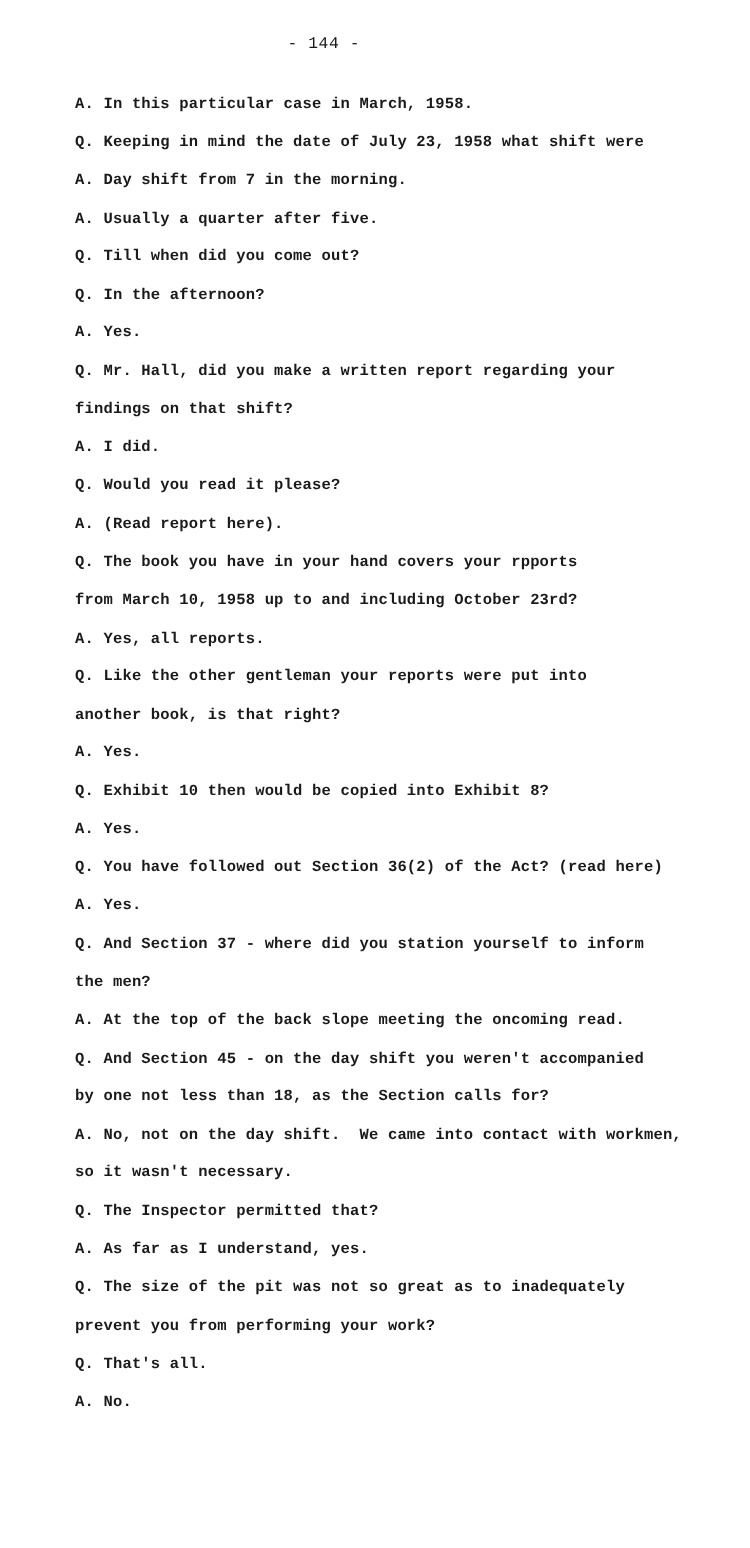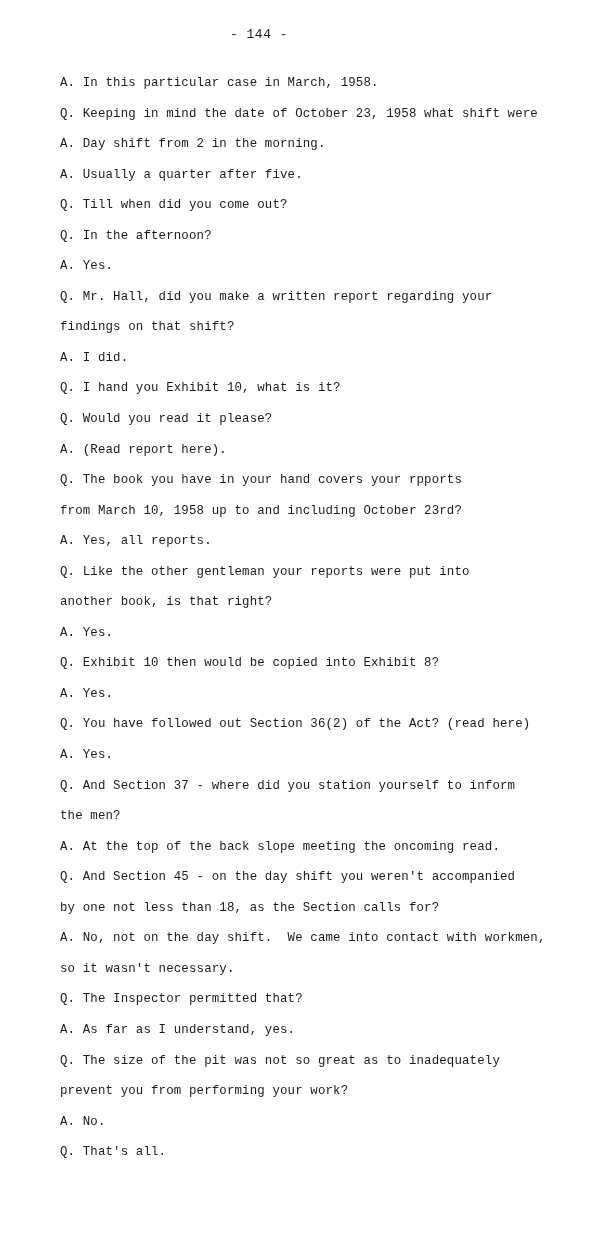--- a/index.html
+++ b/index.html
@@ -28,42 +28,41 @@
     .transcript {
       position: absolute;
       top: 73px;
       left: 60px;
       width: 500px;
     }
     .line {
       height: 30.55px;
       line-height: 20px;
       font-size: 12.4px;
-      font-weight: normal;
+      font-weight: bold;
       white-space: pre;
       letter-spacing: 0.15px;
     }
   </style>
 </head>
 <body>
 
 <div class="page-number">- 144 -</div>
 
 <div class="transcript">
   <div class="line">A. In this particular case in March, 1958.</div>
-  <div class="line">Q. Keeping in mind the date of October 23, 1958 what shift were</div>
-  <div class="line">A. Day shift from 2 in the morning.</div>
+  <div class="line">Q. Keeping in mind the date of July 23, 1958 what shift were</div>
+  <div class="line">A. Day shift from 7 in the morning.</div>
   <div class="line">A. Usually a quarter after five.</div>
   <div class="line">Q. Till when did you come out?</div>
   <div class="line">Q. In the afternoon?</div>
   <div class="line">A. Yes.</div>
   <div class="line">Q. Mr. Hall, did you make a written report regarding your</div>
   <div class="line">findings on that shift?</div>
   <div class="line">A. I did.</div>
-  <div class="line">Q. I hand you Exhibit 10, what is it?</div>
   <div class="line">Q. Would you read it please?</div>
   <div class="line">A. (Read report here).</div>
   <div class="line">Q. The book you have in your hand covers your rpports</div>
   <div class="line">from March 10, 1958 up to and including October 23rd?</div>
   <div class="line">A. Yes, all reports.</div>
   <div class="line">Q. Like the other gentleman your reports were put into</div>
   <div class="line">another book, is that right?</div>
   <div class="line">A. Yes.</div>
   <div class="line">Q. Exhibit 10 then would be copied into Exhibit 8?</div>
   <div class="line">A. Yes.</div>
@@ -73,15 +72,15 @@
   <div class="line">the men?</div>
   <div class="line">A. At the top of the back slope meeting the oncoming read.</div>
   <div class="line">Q. And Section 45 - on the day shift you weren't accompanied</div>
   <div class="line">by one not less than 18, as the Section calls for?</div>
   <div class="line">A. No, not on the day shift.  We came into contact with workmen,</div>
   <div class="line">so it wasn't necessary.</div>
   <div class="line">Q. The Inspector permitted that?</div>
   <div class="line">A. As far as I understand, yes.</div>
   <div class="line">Q. The size of the pit was not so great as to inadequately</div>
   <div class="line">prevent you from performing your work?</div>
+  <div class="line">Q. That's all.</div>
   <div class="line">A. No.</div>
-  <div class="line">Q. That's all.</div>
 </div>
 
 </body></html>

